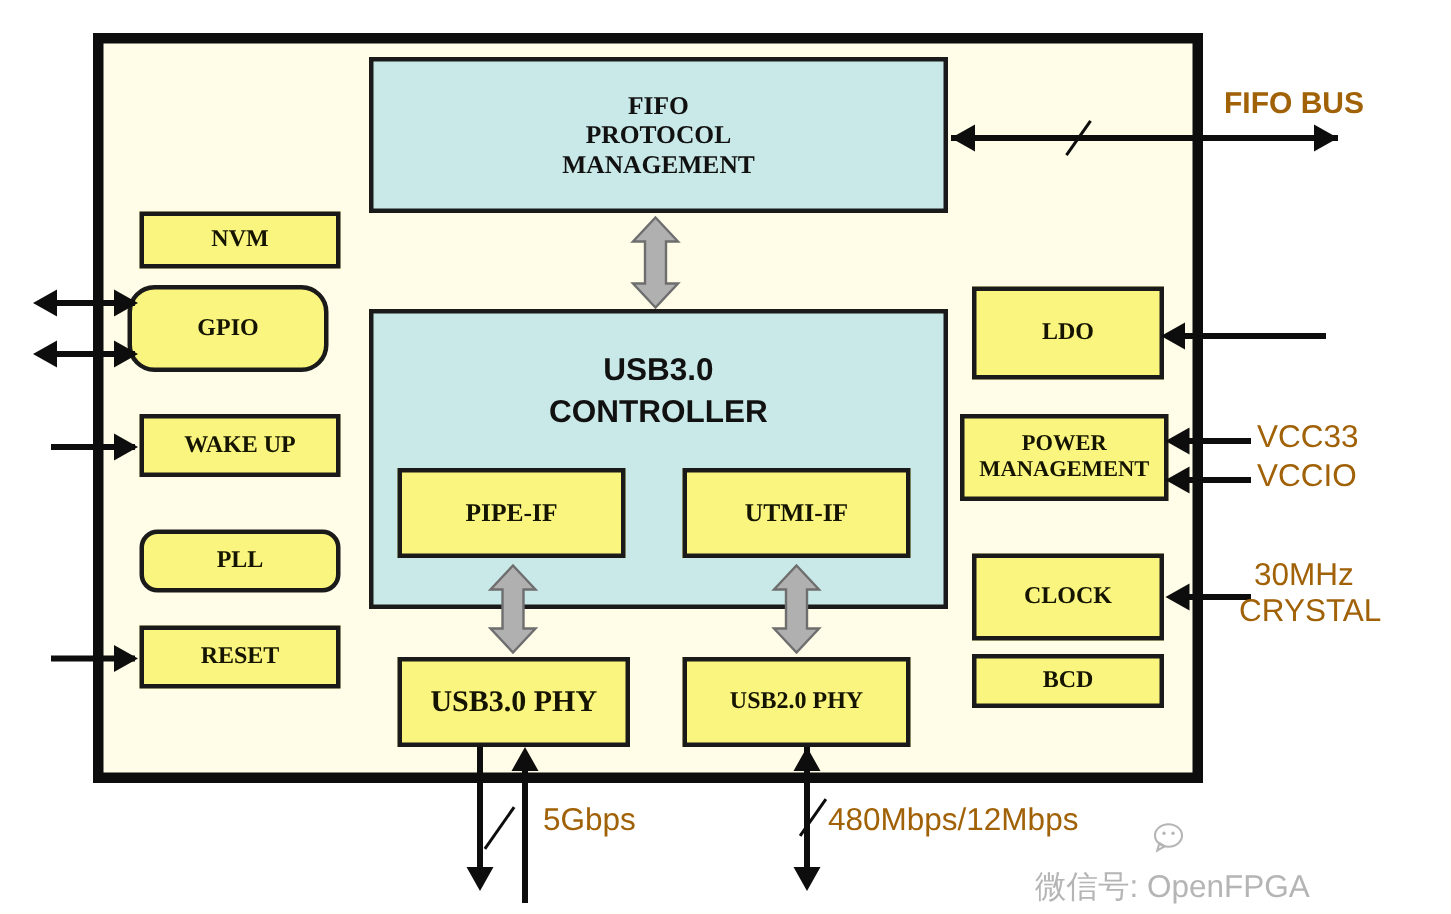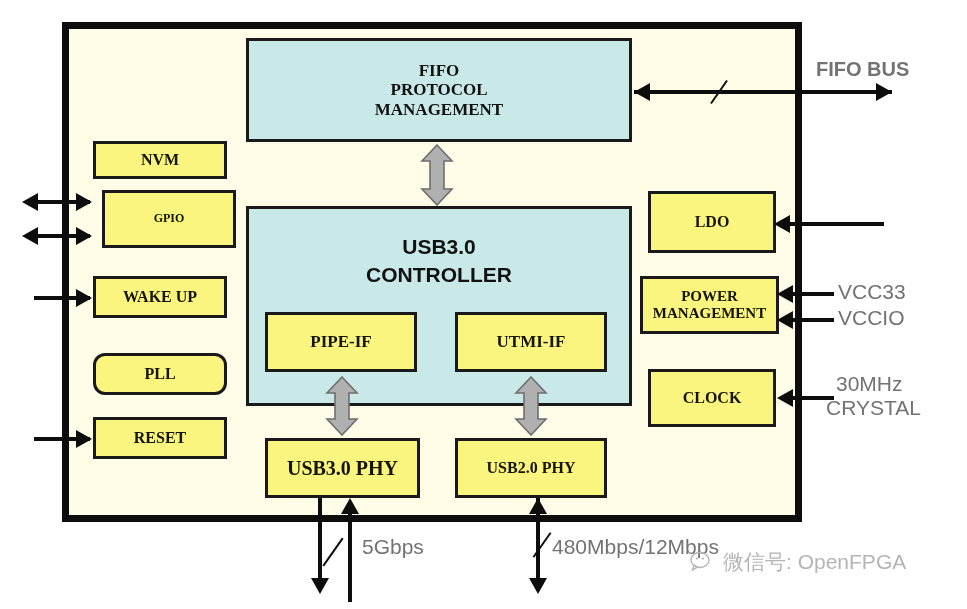--- a/index.html
+++ b/index.html
@@ -48,21 +48,21 @@
     font-weight: bold;
   }
   .sans-plain {
     font-family: "Liberation Sans", sans-serif;
     font-weight: normal;
   }
 
   
   .ext-label {
     font-family: "Liberation Sans", sans-serif;
-    color: #737373;
+    color: #a16207;
     white-space: nowrap;
     line-height: 1.1;
   }
 
   
   .hline { background: #0d0d0d; height: 4px; }
   .vline { background: #0d0d0d; width: 4px; }
 
   
   .ah { width: 0; height: 0; }
@@ -83,20 +83,21 @@
 
   
   #watermark {
     color: #b5b5b5;
     font-family: "Liberation Sans", sans-serif;
     font-size: 21px;
     white-space: nowrap;
     display: flex;
     align-items: center;
     gap: 7px;
+    flex-direction: column;
   }
 </style>
 </head>
 <body>
 
 <div id="diagram">
 
   <div class="abs" id="chip-body"></div>
 
   <div class="abs blk blk-cyan serif-bold" style="left:246px; top:38px; width:386px; height:104px; font-size:17px;">
@@ -119,21 +120,21 @@
   </div>
 
   <div class="abs blk blk-yellow serif-bold" style="left:455px; top:312px; width:152px; height:60px; font-size:17px;">
     <span>UTMI-IF</span>
   </div>
 
   <div class="abs blk blk-yellow serif-bold" style="left:93px; top:141px; width:134px; height:38px; font-size:16px;">
     <span>NVM</span>
   </div>
 
-  <div class="abs blk blk-yellow serif-bold" style="left:102px; top:190px; width:134px; height:58px; font-size:12px;">
+  <div class="abs blk blk-yellow serif-bold" style="left:85px; top:190px; width:134px; height:58px; font-size:16px;border-radius:18px;">
     <span>GPIO</span>
   </div>
 
   <div class="abs blk blk-yellow serif-bold" style="left:93px; top:276px; width:134px; height:42px; font-size:16px;">
     <span>WAKE UP</span>
   </div>
 
   <div class="abs blk blk-yellow serif-bold" style="left:93px; top:353px; width:134px; height:42px; font-size:16px;border-radius:12px;">
     <span>PLL</span>
   </div>
@@ -150,20 +151,23 @@
     <div>
       <div>POWER</div>
       <div>MANAGEMENT</div>
     </div>
   </div>
 
   <div class="abs blk blk-yellow serif-bold" style="left:648px; top:369px; width:128px; height:58px; font-size:16px;">
     <span>CLOCK</span>
   </div>
 
+  <div class="abs blk blk-yellow serif-bold" style="left:648px; top:436px; width:128px; height:36px; font-size:16px;">
+    <span>BCD</span>
+  </div>
 
   <div class="abs blk blk-yellow serif-bold" style="left:265px; top:438px; width:155px; height:60px; font-size:20px;">
     <span>USB3.0 PHY</span>
   </div>
 
   <div class="abs blk blk-yellow serif-bold" style="left:455px; top:438px; width:152px; height:60px; font-size:16px;">
     <span>USB2.0 PHY</span>
   </div>
 
   <svg class="abs gray-arrow" style="left:420px; top:144px;" width="34" height="62" viewBox="0 0 34 62">

